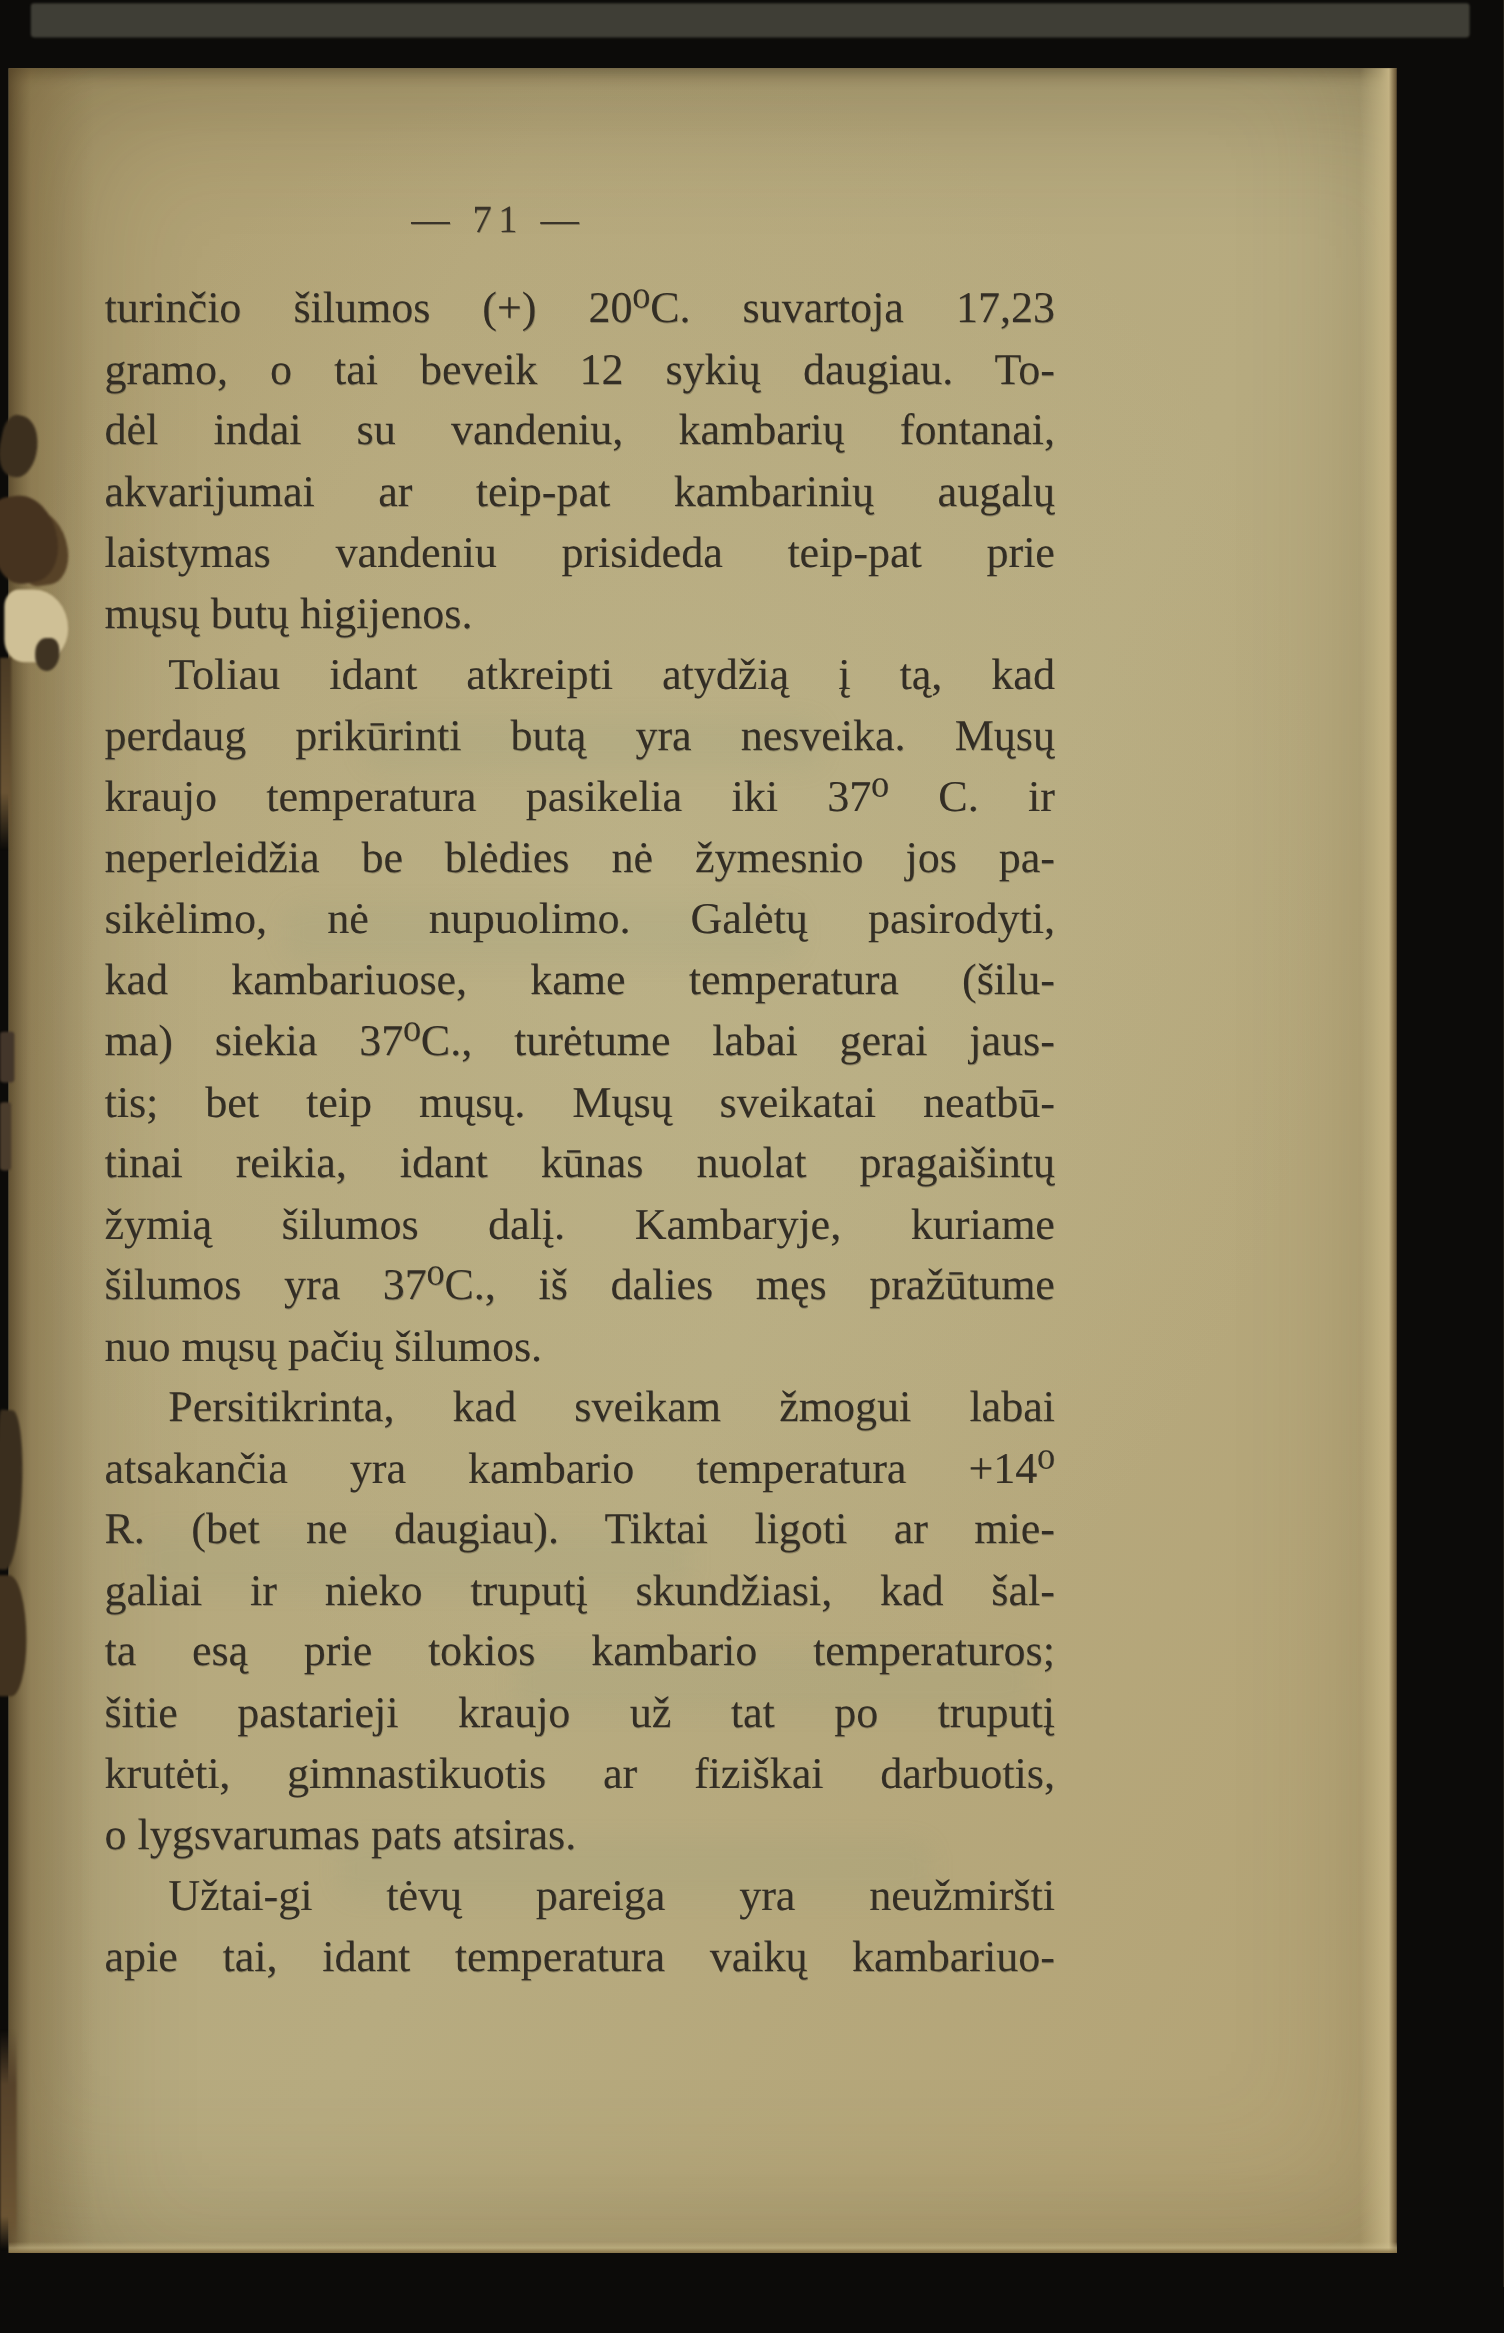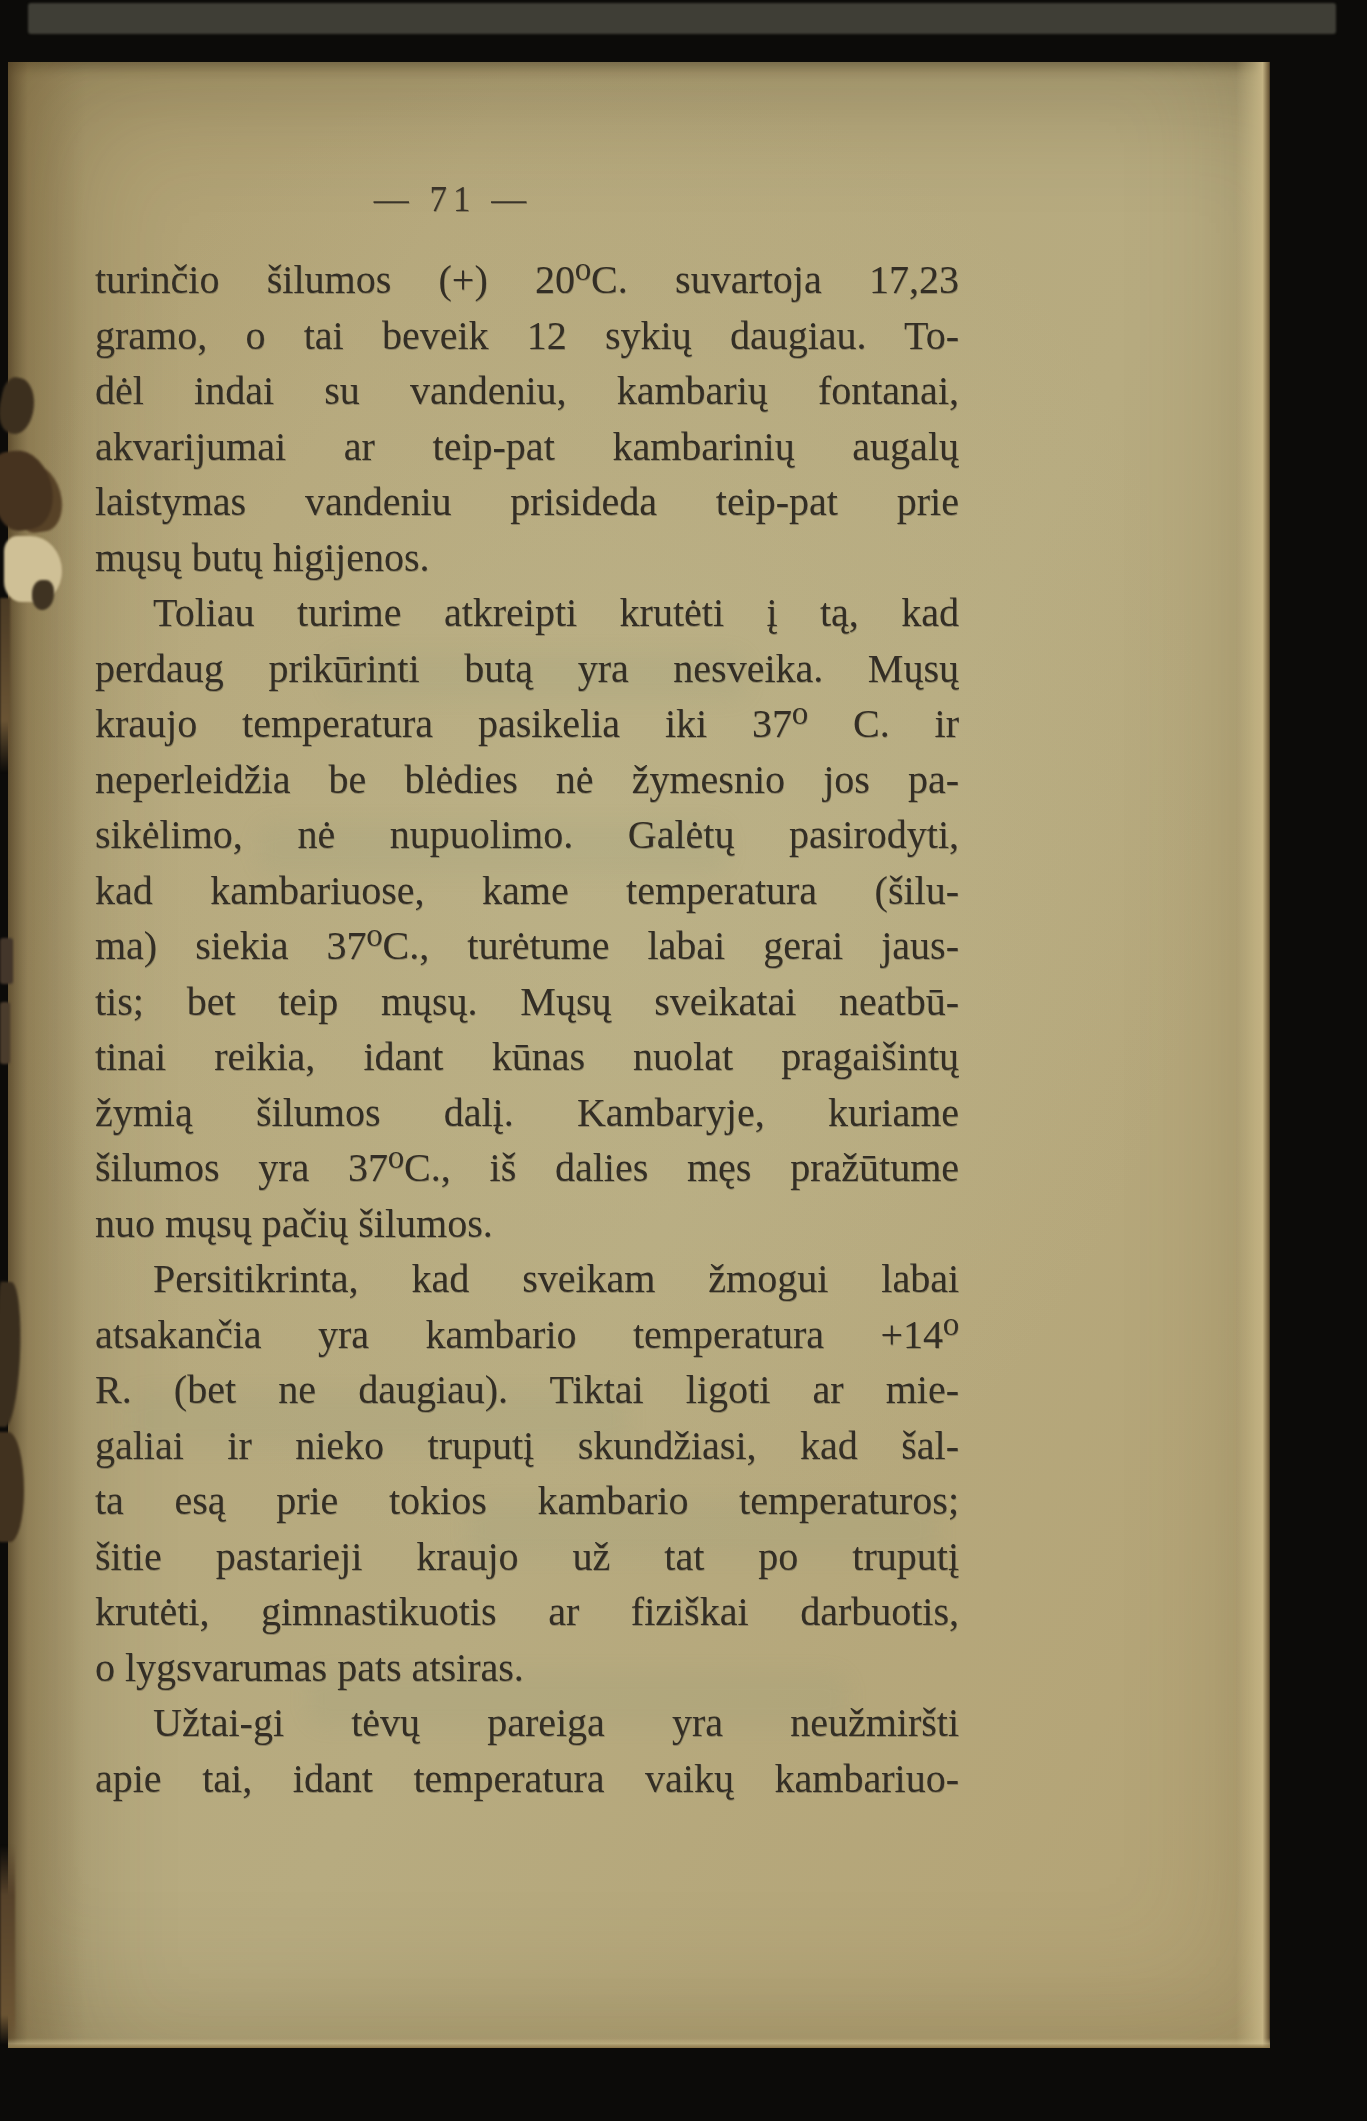--- a/index.html
+++ b/index.html
@@ -103,21 +103,21 @@
 
     <div class="pageno">— 71 —</div>
 
     <div class="textblock">
       <div class="line">turinčio šilumos (+) 20⁰C. suvartoja 17,23</div>
       <div class="line">gramo, o tai beveik 12 sykių daugiau. To-</div>
       <div class="line">dėl indai su vandeniu, kambarių fontanai,</div>
       <div class="line">akvarijumai ar teip-pat kambarinių augalų</div>
       <div class="line">laistymas vandeniu prisideda teip-pat prie</div>
       <div class="line plast">mųsų butų higijenos.</div>
-      <div class="line ind">Toliau turime atkreipti krutėti į tą, kad</div>
+      <div class="line ind">Toliau idant atkreipti atydžią į tą, kad</div>
       <div class="line">perdaug prikūrinti butą yra nesveika. Mųsų</div>
       <div class="line">kraujo temperatura pasikelia iki 37⁰ C. ir</div>
       <div class="line">neperleidžia be blėdies nė žymesnio jos pa-</div>
       <div class="line">sikėlimo, nė nupuolimo. Galėtų pasirodyti,</div>
       <div class="line">kad kambariuose, kame temperatura (šilu-</div>
       <div class="line">ma) siekia 37⁰C., turėtume labai gerai jaus-</div>
       <div class="line">tis; bet teip mųsų. Mųsų sveikatai neatbū-</div>
       <div class="line">tinai reikia, idant kūnas nuolat pragaišintų</div>
       <div class="line">žymią šilumos dalį. Kambaryje, kuriame</div>
       <div class="line">šilumos yra 37⁰C., iš dalies męs pražūtume</div>

